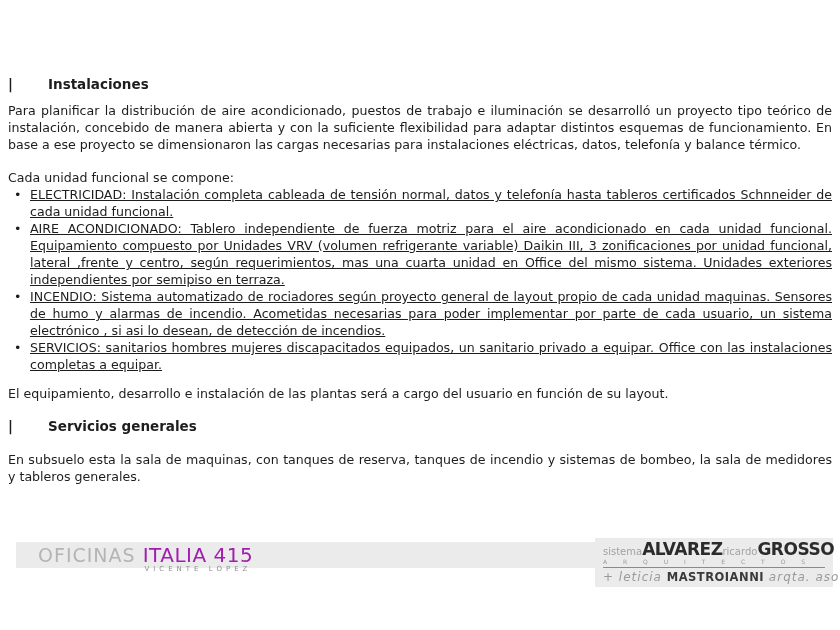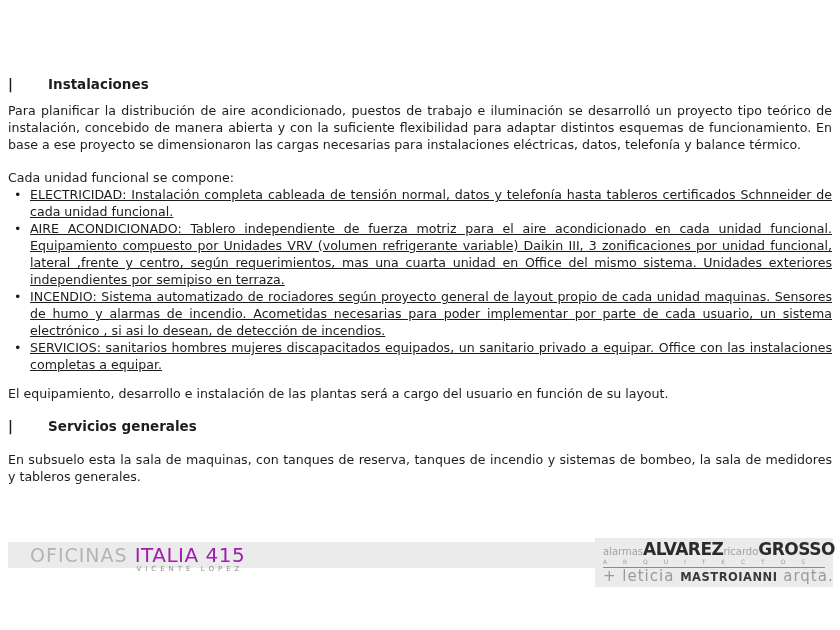--- a/index.html
+++ b/index.html
@@ -52,21 +52,21 @@
     content: "\2022";
     position: absolute;
     left: 6px;
     top: 0;
   }
   .h2-block { margin-top: 16px; margin-bottom: 16px; }
 
   
   .footer-bar {
     position: absolute;
-    left: 8px;
+    left: 16px;
     right: 7px;
     top: 542px;
     height: 26px;
     background: #ebebeb;
   }
   .footer-left {
     position: absolute;
     left: 22px;
     top: 1px;
     display: flex;
@@ -135,23 +135,24 @@
     text-align: left;
     white-space: nowrap;
     overflow: hidden;
   }
   .arch-line3 {
     margin-top: 2px;
     white-space: nowrap;
     line-height: 12px;
   }
   .assoc-prefix, .assoc-suffix {
-    font-size: 15px;
+    font-size: 12px;
     color: #9a9a9a;
     letter-spacing: 1px;
+    font-style: italic;
   }
   .assoc-name {
     font-size: 11.5px;
     color: #3a3a3a;
     font-weight: 700;
     letter-spacing: 0.5px;
   }
 </style>
 </head>
 <body>
@@ -193,21 +194,21 @@
       <span class="brand-prefix">OFICINAS</span>
       <span class="brand-name-wrap">
         <span class="brand-name">ITALIA 415</span>
         <div class="brand-location">VICENTE LOPEZ</div>
       </span>
     </div>
   </div>
 
   <div class="footer-right">
     <div class="arch-line1">
-      <span class="arch-first">alarmas</span><span class="arch-last1">ALVAREZ</span><span class="arch-first">ricardo</span><span class="arch-last2">GROSSO</span>
+      <span class="arch-first">sistema</span><span class="arch-last1">ALVAREZ</span><span class="arch-first">ricardo</span><span class="arch-last2">GROSSO</span>
     </div>
     <div class="arch-studio">A R Q U I T E C T O S</div>
     <div class="arch-line3">
       <span class="assoc-prefix">+ leticia </span><span class="assoc-name">MASTROIANNI</span><span class="assoc-suffix"> arqta. asoc.</span>
     </div>
   </div>
 
 </div>
 
 </body></html>

